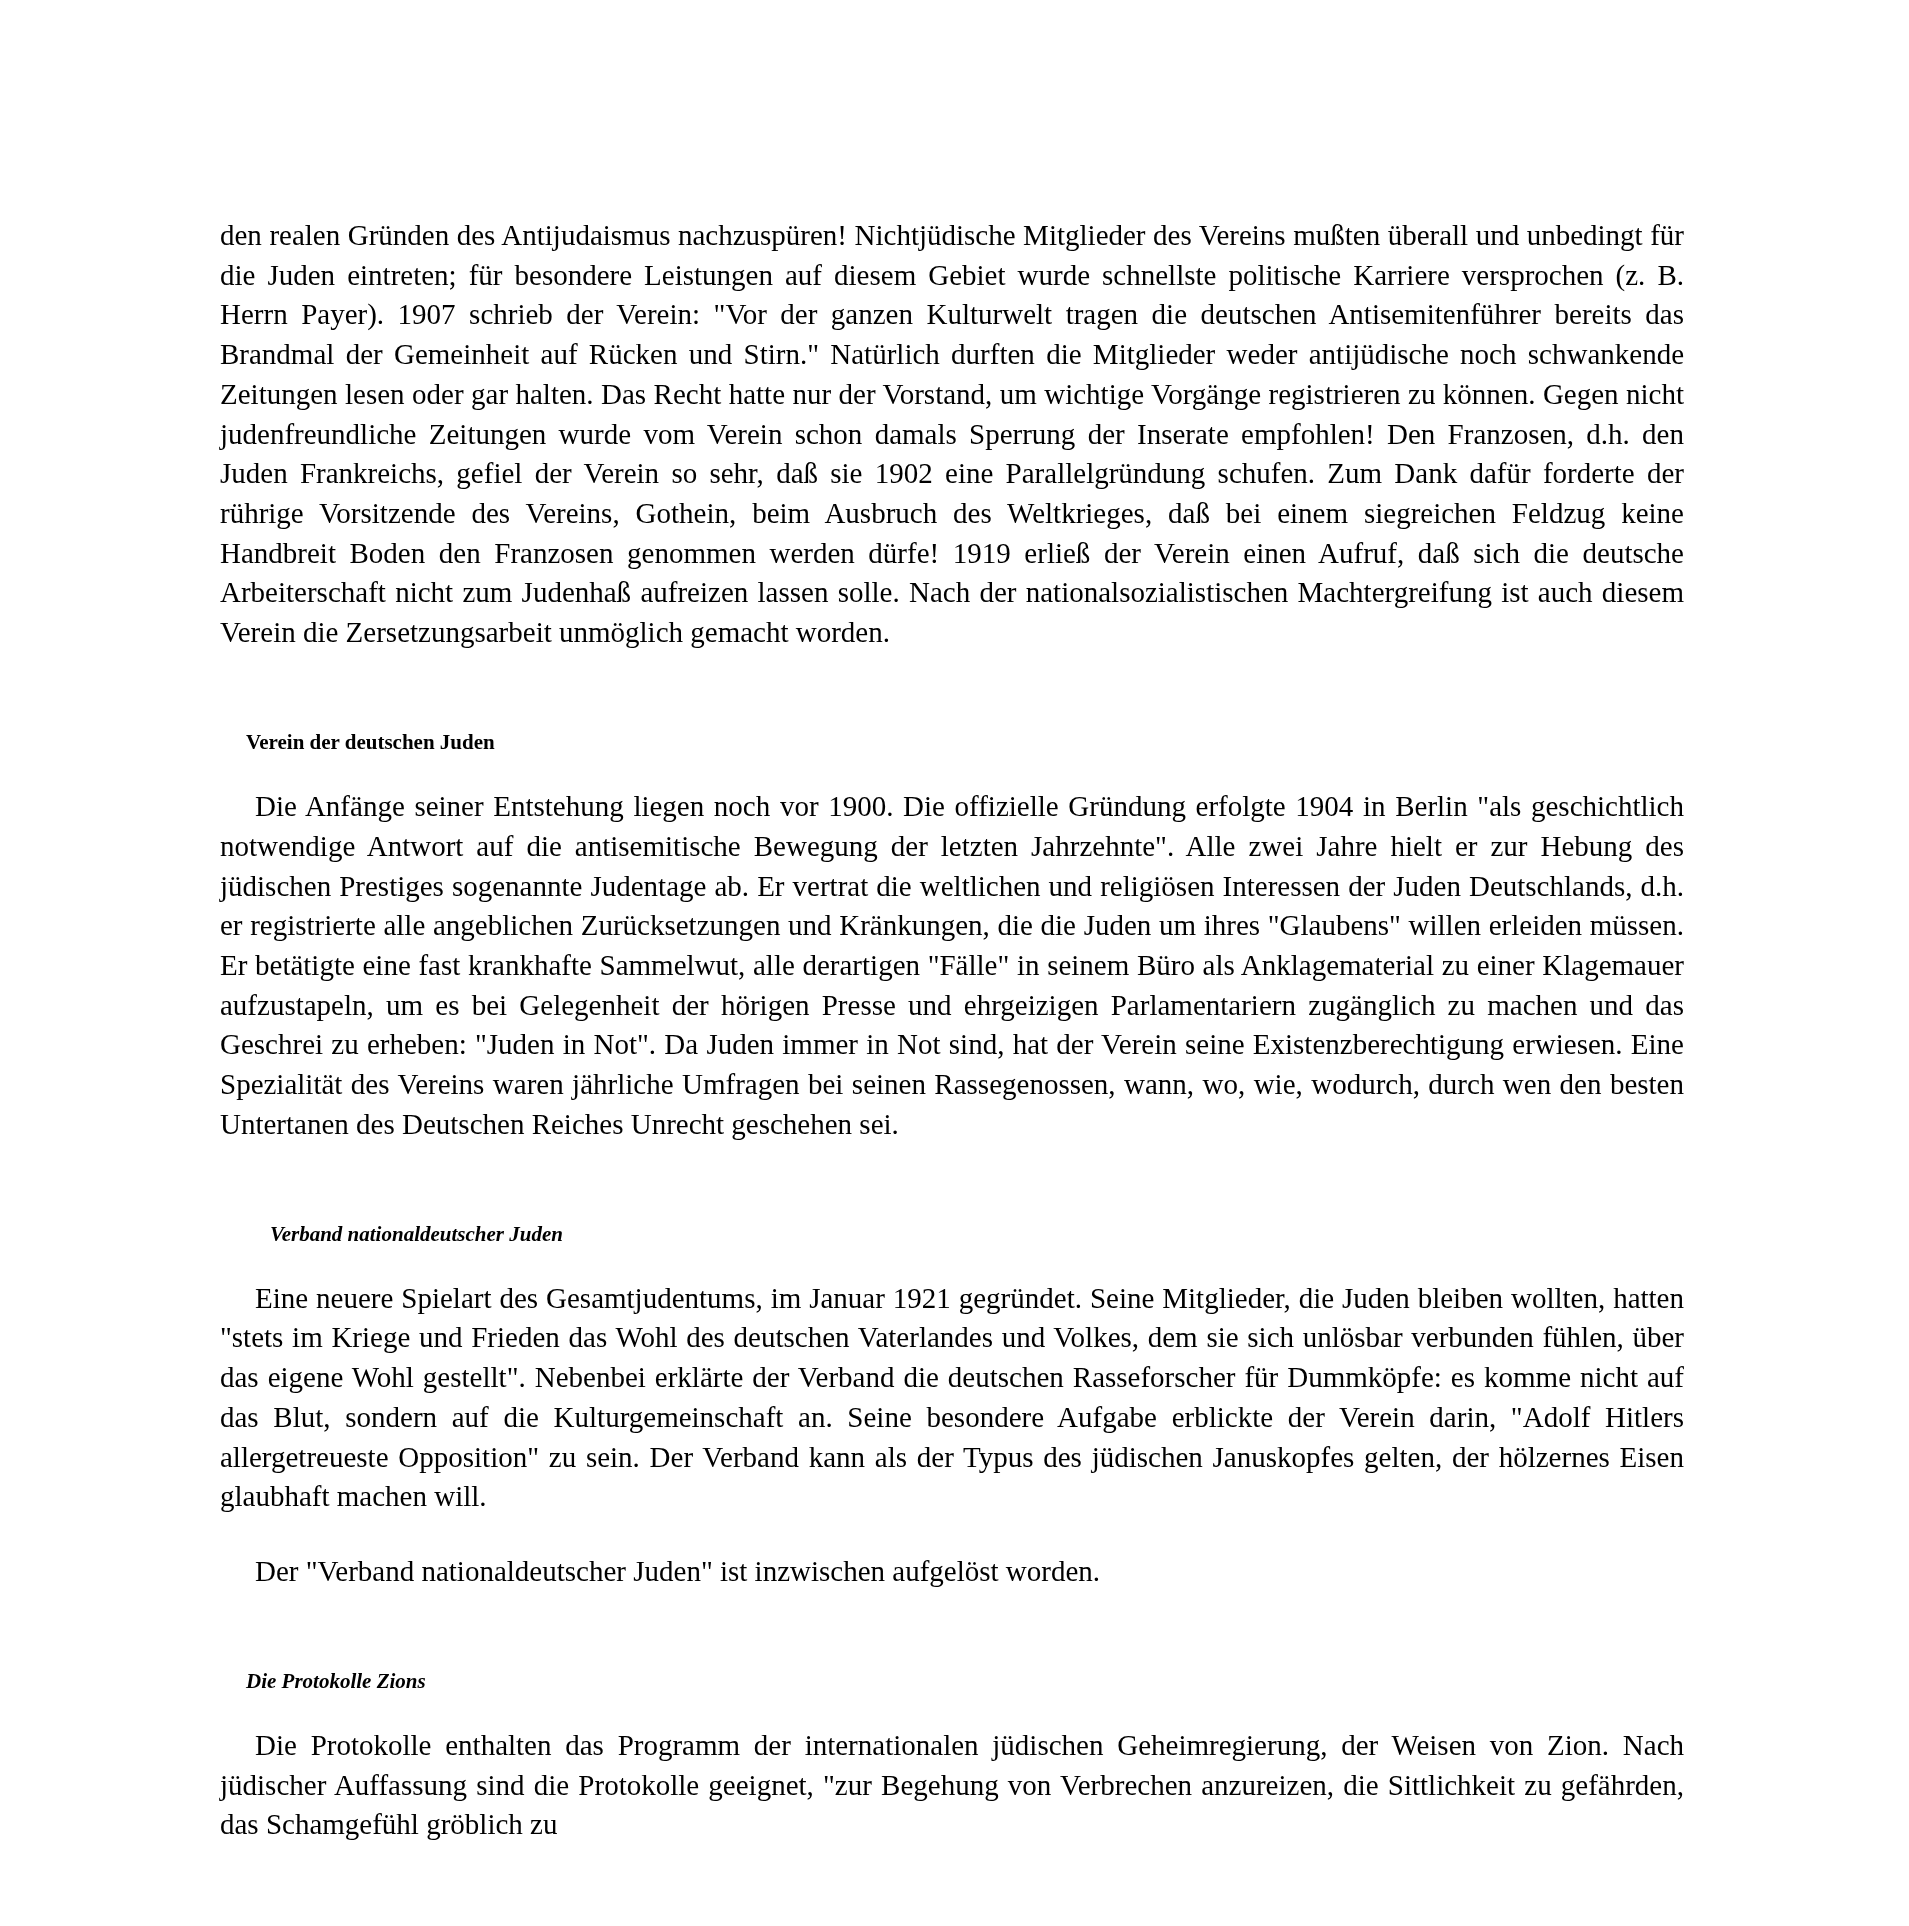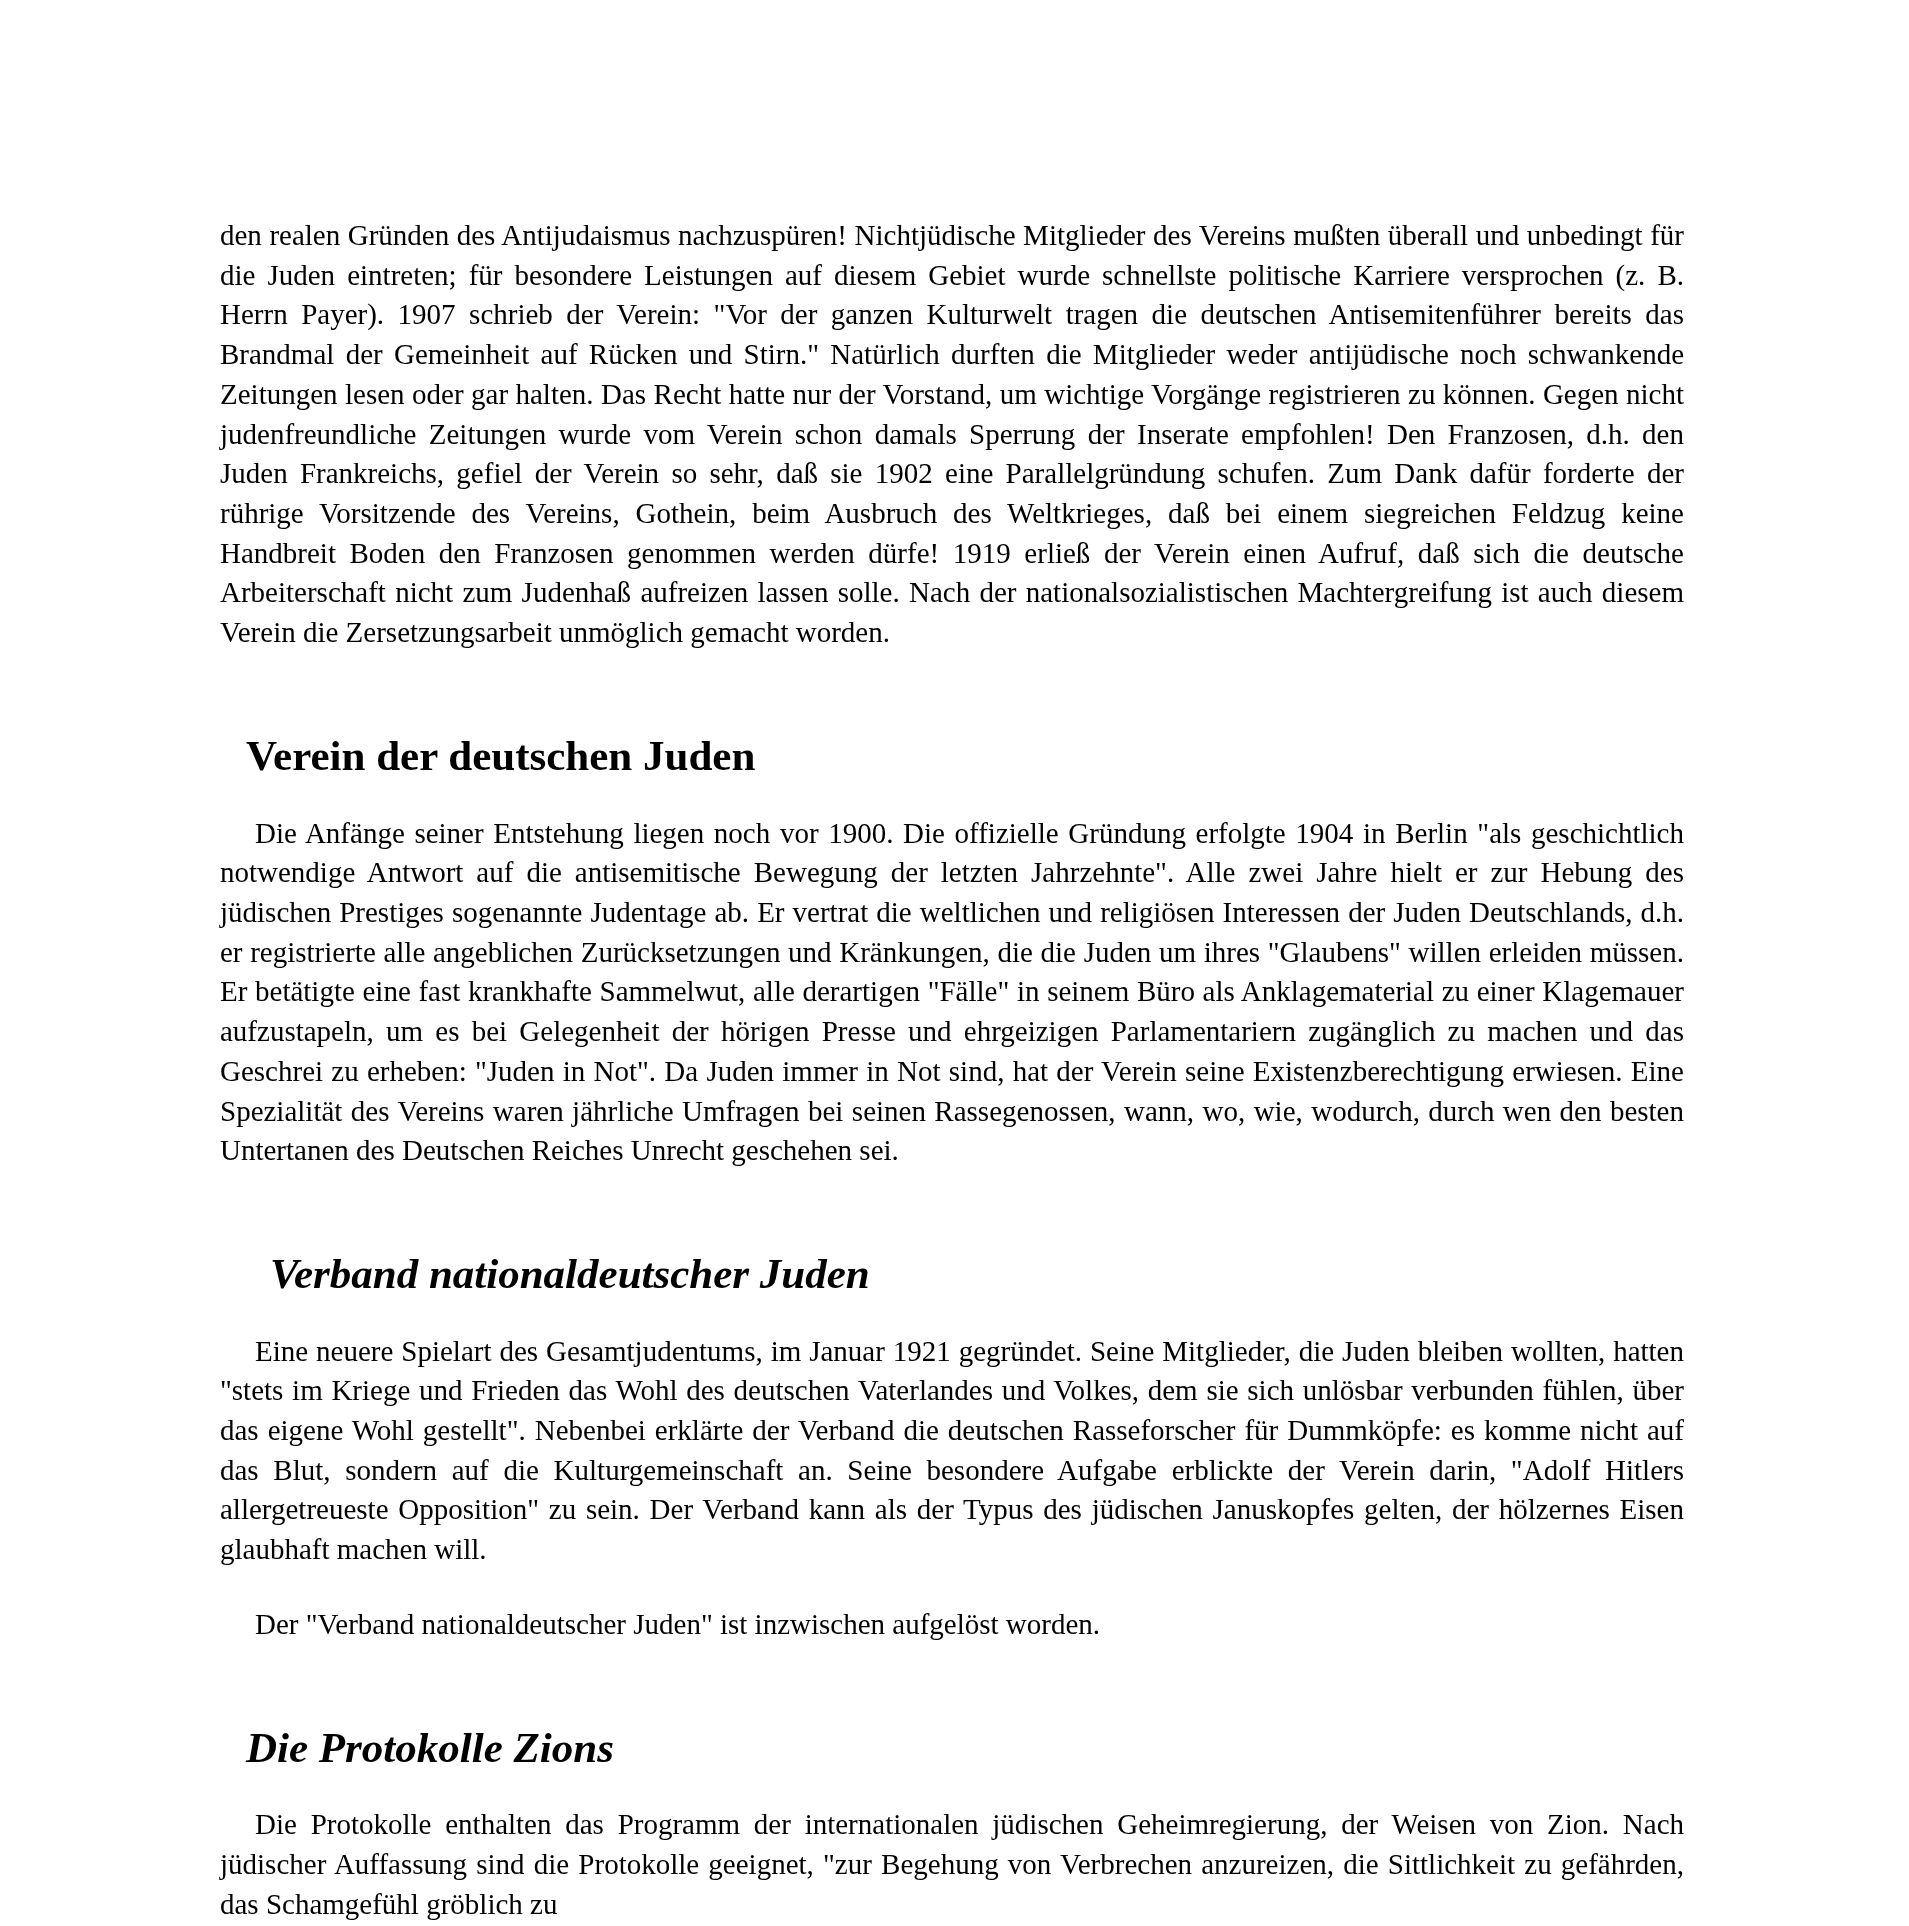--- a/index.html
+++ b/index.html
@@ -33,21 +33,21 @@
     text-align: justify;
     text-justify: inter-word;
     hyphens: none;
     -webkit-hyphens: none;
   }
   p.body-par.indented {
     text-indent: 35px;
   }
   h2.section-heading {
     margin: 0;
-    font-size: 43px;
+    font-size: 21px;
     font-weight: bold;
     line-height: 1.2;
     text-align: left;
   }
   .gap-after-heading { height: 32px; }
   .gap-before-heading-2 { height: 77px; }
   .gap-before-heading-3 { height: 77px; }
   .gap-after-will { height: 35px; }
   .heading-1-wrap { padding-left: 26px; }
   .heading-2-wrap { padding-left: 50px; font-style: italic; }

